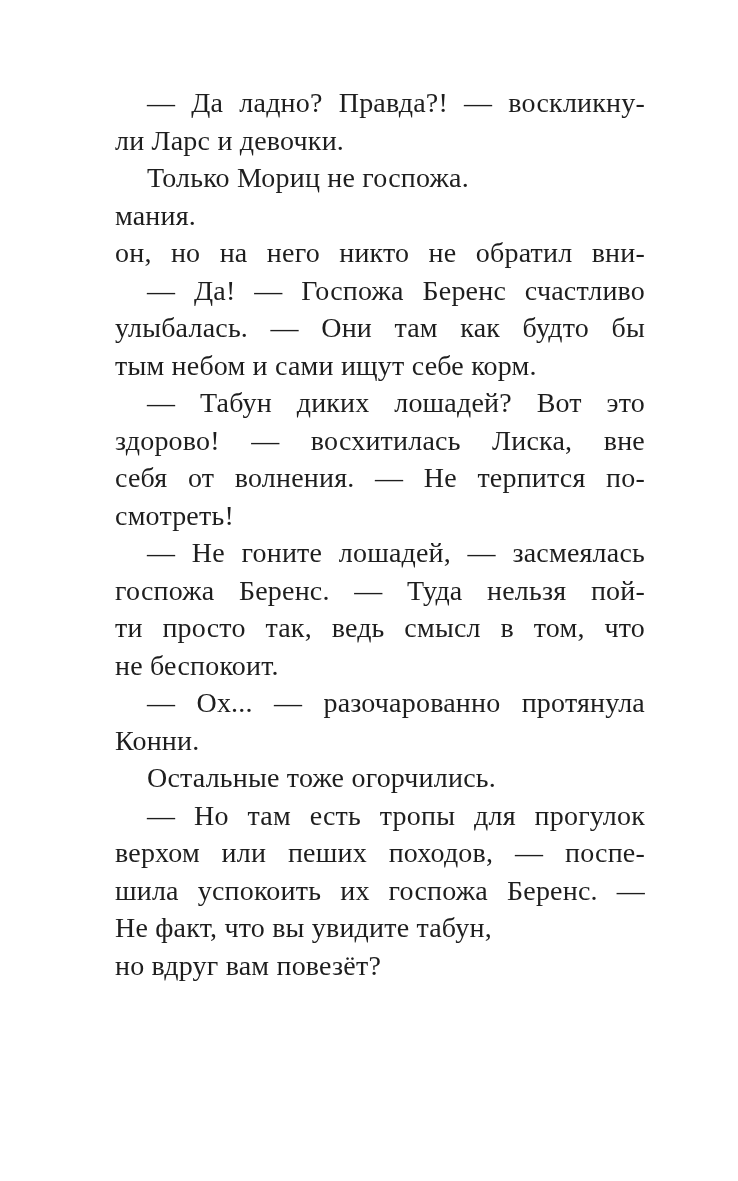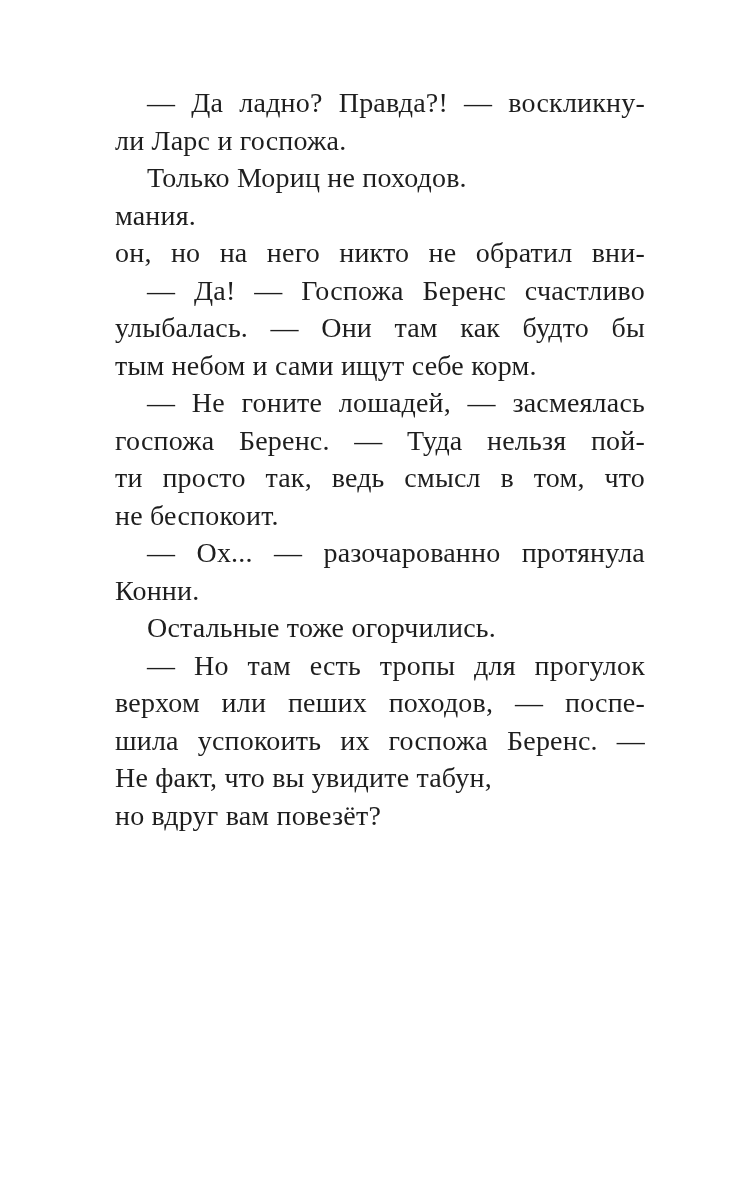--- a/index.html
+++ b/index.html
@@ -50,33 +50,39 @@
     font-family: "Liberation Serif", "DejaVu Serif", serif;
   }
 </style>
 </head>
 <body>
 
 <div class="page">
   <div class="text-block" style="color: rgb(30, 30, 30);">
       <div class="para">
         <div class="line just first">— Да ладно? Правда?! — воскликну-</div>
-        <div class="line">ли Ларс и госпожа.</div>
+        <div class="line">ли Ларс и девочки.</div>
       </div>
       <div class="para">
-        <div class="line first">Только Мориц не походов.</div>
+        <div class="line first">Только Мориц не госпожа.</div>
       </div>
       <div class="para">
         <div class="line">мания.</div>
         <div class="line just">он, но на него никто не обратил вни-</div>
       </div>
       <div class="para">
         <div class="line just first">— Да! — Госпожа Беренс счастливо</div>
         <div class="line just">улыбалась. — Они там как будто бы</div>
         <div class="line">тым небом и сами ищут себе корм.</div>
+      </div>
+      <div class="para">
+        <div class="line just first">— Табун диких лошадей? Вот это</div>
+        <div class="line just">здорово! — восхитилась Лиска, вне</div>
+        <div class="line just">себя от волнения. — Не терпится по-</div>
+        <div class="line">смотреть!</div>
       </div>
       <div class="para">
         <div class="line just first">— Не гоните лошадей, — засмеялась</div>
         <div class="line just">госпожа Беренс. — Туда нельзя пой-</div>
         <div class="line just">ти просто так, ведь смысл в том, что</div>
         <div class="line">не беспокоит.</div>
       </div>
       <div class="para">
         <div class="line just first">— Ох... — разочарованно протянула</div>
         <div class="line">Конни.</div>

